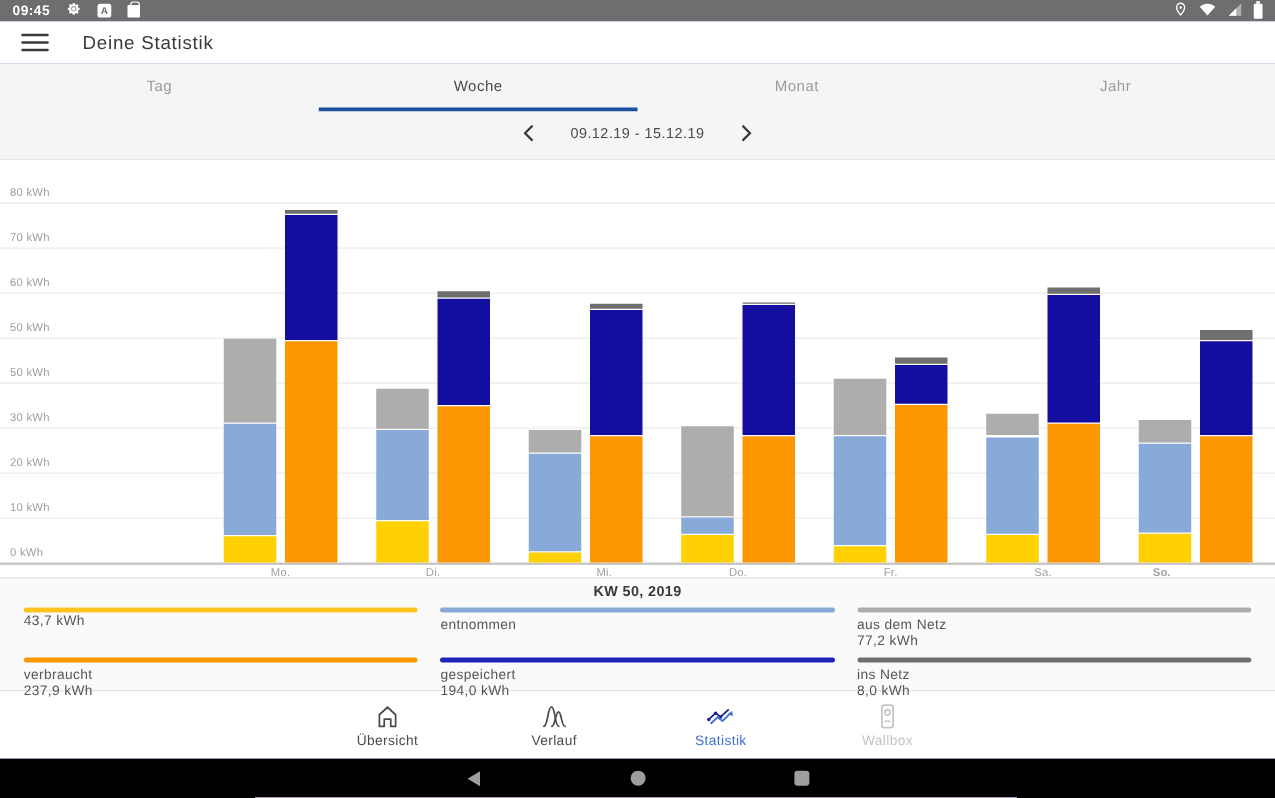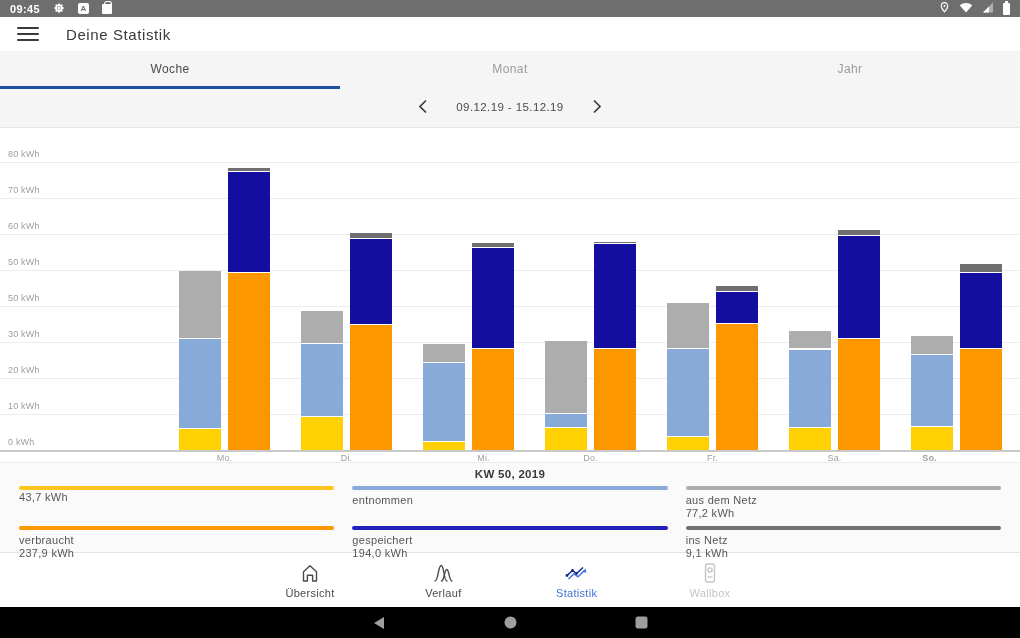--- a/index.html
+++ b/index.html
@@ -110,20 +110,23 @@
     <div class="hamburger">
         <span></span>
         <span></span>
         <span></span>
       </div>
     <h1 class="app-title">Deine Statistik</h1>
   </div>
 
   <div class="tabs-section">
     <div class="tabs" id="tabs">
+        <div class="tab">
+          <span>Tag</span>
+        </div>
         <div class="tab active">
           <span>Woche</span>
           <div class="tab-underline" style="background: rgb(29, 79, 161);"></div>
         </div>
         <div class="tab">
           <span>Monat</span>
         </div>
         <div class="tab">
           <span>Jahr</span>
         </div>
@@ -263,21 +266,21 @@
           <div class="val">237,9 kWh</div>
         </div>
         <div class="legend-entry">
           <div class="line" style="background: rgb(33, 33, 188);"></div>
           <div class="lab">gespeichert</div>
           <div class="val">194,0 kWh</div>
         </div>
         <div class="legend-entry">
           <div class="line" style="background: rgb(111, 111, 111);"></div>
           <div class="lab">ins Netz</div>
-          <div class="val">9,1 kWh</div>
+          <div class="val">8,0 kWh</div>
         </div>
       </div>
   </div>
 
   <nav class="bottom-nav">
     <div class="bottom-nav-inner" id="bottom-nav-inner">
         <div class="nav-item">
           <span>
             <svg width="24" height="24" viewBox="0 0 24 24">
               <path d="M5.5 20 V10.8 L12 4.8 L18.5 10.8 V20 H14.6 V14.2 H9.4 V20 Z" fill="none" stroke="currentColor" stroke-width="1.4" stroke-linejoin="round"></path>

